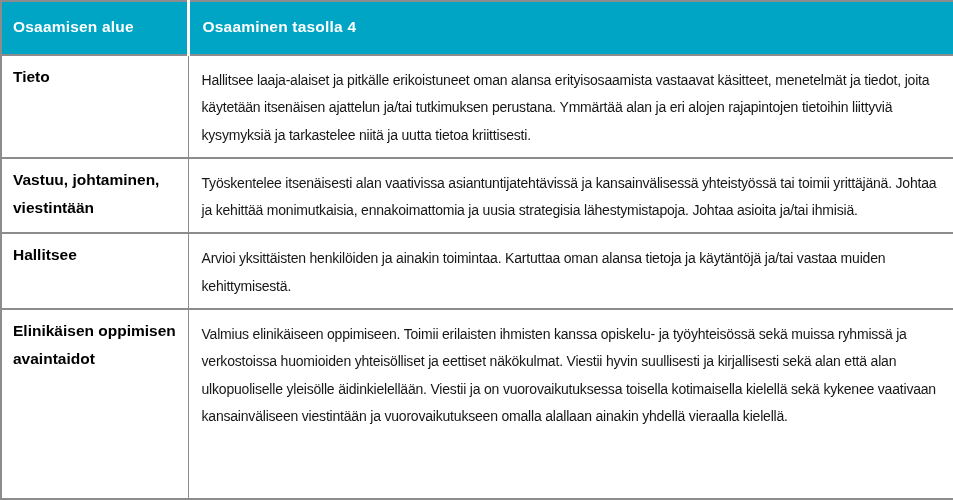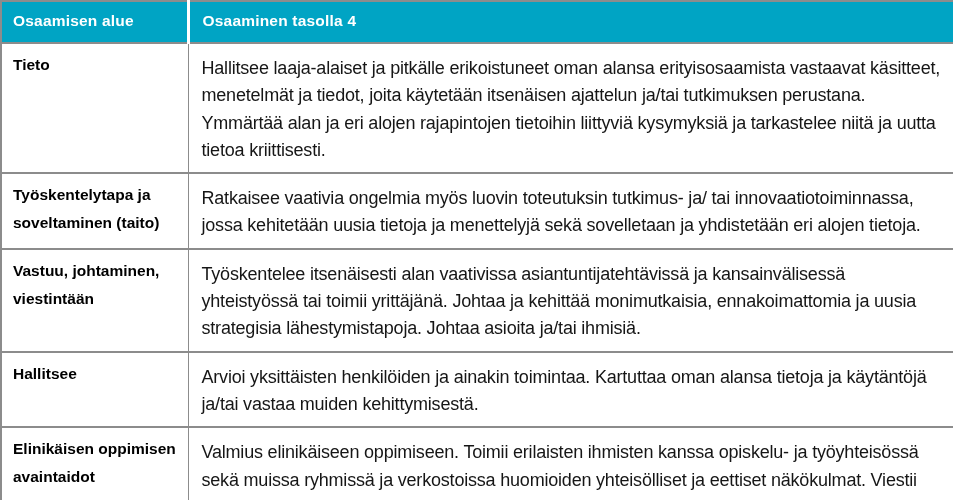--- a/index.html
+++ b/index.html
@@ -31,42 +31,42 @@
     vertical-align: top;
     text-align: left;
   }
 
   
   thead th {
     background: #00a4c4;
     color: #ffffff;
     font-size: 15.5px;
     font-weight: bold;
-    height: 42px;
+    height: 54px;
     vertical-align: middle;
     border-bottom: 2px solid #8c8c8c;
     letter-spacing: 0.2px;
   }
   thead th.area-h { padding: 4px 6px 6px 11px; }
   thead th.level-h { padding: 4px 10px 6px 13px; }
   
   thead th.area-h { border-right: 3px solid #ffffff; }
 
   
   tbody th.area-cell {
     font-size: 15.5px;
     font-weight: bold;
     color: #000000;
     line-height: 28px;
     padding: 7px 8px 6px 11px;
     border-top: 2px solid #8c8c8c;
     border-right: 1px solid #8c8c8c;
   }
   tbody td.desc-cell {
-    font-size: 18px;
+    font-size: 14px;
     color: #161616;
     line-height: 27.3px;
     letter-spacing: -0.2px;
     padding: 11px 10px 8px 13px;
     border-top: 2px solid #8c8c8c;
     border-left: 1px solid #8c8c8c;
   }
   tr.r0 { height: 99px; }
   tr.r1 { height: 75px; }
   tr.r2 { height: 73px; }
@@ -86,24 +86,20 @@
       <tr>
         <th class="area-h">Osaamisen alue</th>
         <th class="level-h">Osaaminen tasolla 4</th>
       </tr>
     </thead>
     <tbody>
       <tr class="r0">
         <th class="area-cell">Tieto</th>
         <td class="desc-cell">Hallitsee laaja-alaiset ja pitkälle erikoistuneet oman alansa erityisosaamista vastaavat käsitteet, menetelmät ja tiedot, joita käytetään itsenäisen ajattelun ja/tai tutkimuksen perustana.  Ymmärtää alan ja eri alojen rajapintojen tietoihin liittyviä kysymyksiä ja tarkastelee niitä ja uutta tietoa kriittisesti.</td>
       </tr>
-      <tr class="r1">
-        <th class="area-cell">Työskentelytapa ja soveltaminen (taito)</th>
-        <td class="desc-cell">Ratkaisee vaativia ongelmia myös luovin toteutuksin tutkimus- ja/ tai innovaatiotoiminnassa, jossa kehitetään uusia tietoja ja menettelyjä sekä sovelletaan ja yhdistetään eri alojen tietoja.</td>
-      </tr>
       <tr class="r2">
         <th class="area-cell">Vastuu, johtaminen, viestintään</th>
         <td class="desc-cell">Työskentelee itsenäisesti alan vaativissa asiantuntijatehtävissä ja kansainvälisessä yhteistyössä tai toimii yrittäjänä. Johtaa ja kehittää monimutkaisia, ennakoimattomia ja uusia strategisia lähestymistapoja.  Johtaa asioita ja/tai ihmisiä.</td>
       </tr>
       <tr class="r3">
         <th class="area-cell">Hallitsee</th>
         <td class="desc-cell">Arvioi yksittäisten henkilöiden ja ainakin toimintaa. Kartuttaa oman alansa tietoja ja käytäntöjä ja/tai vastaa muiden kehittymisestä.</td>
       </tr>
       <tr class="r4">
         <th class="area-cell">Elinikäisen oppimisen avaintaidot</th>

